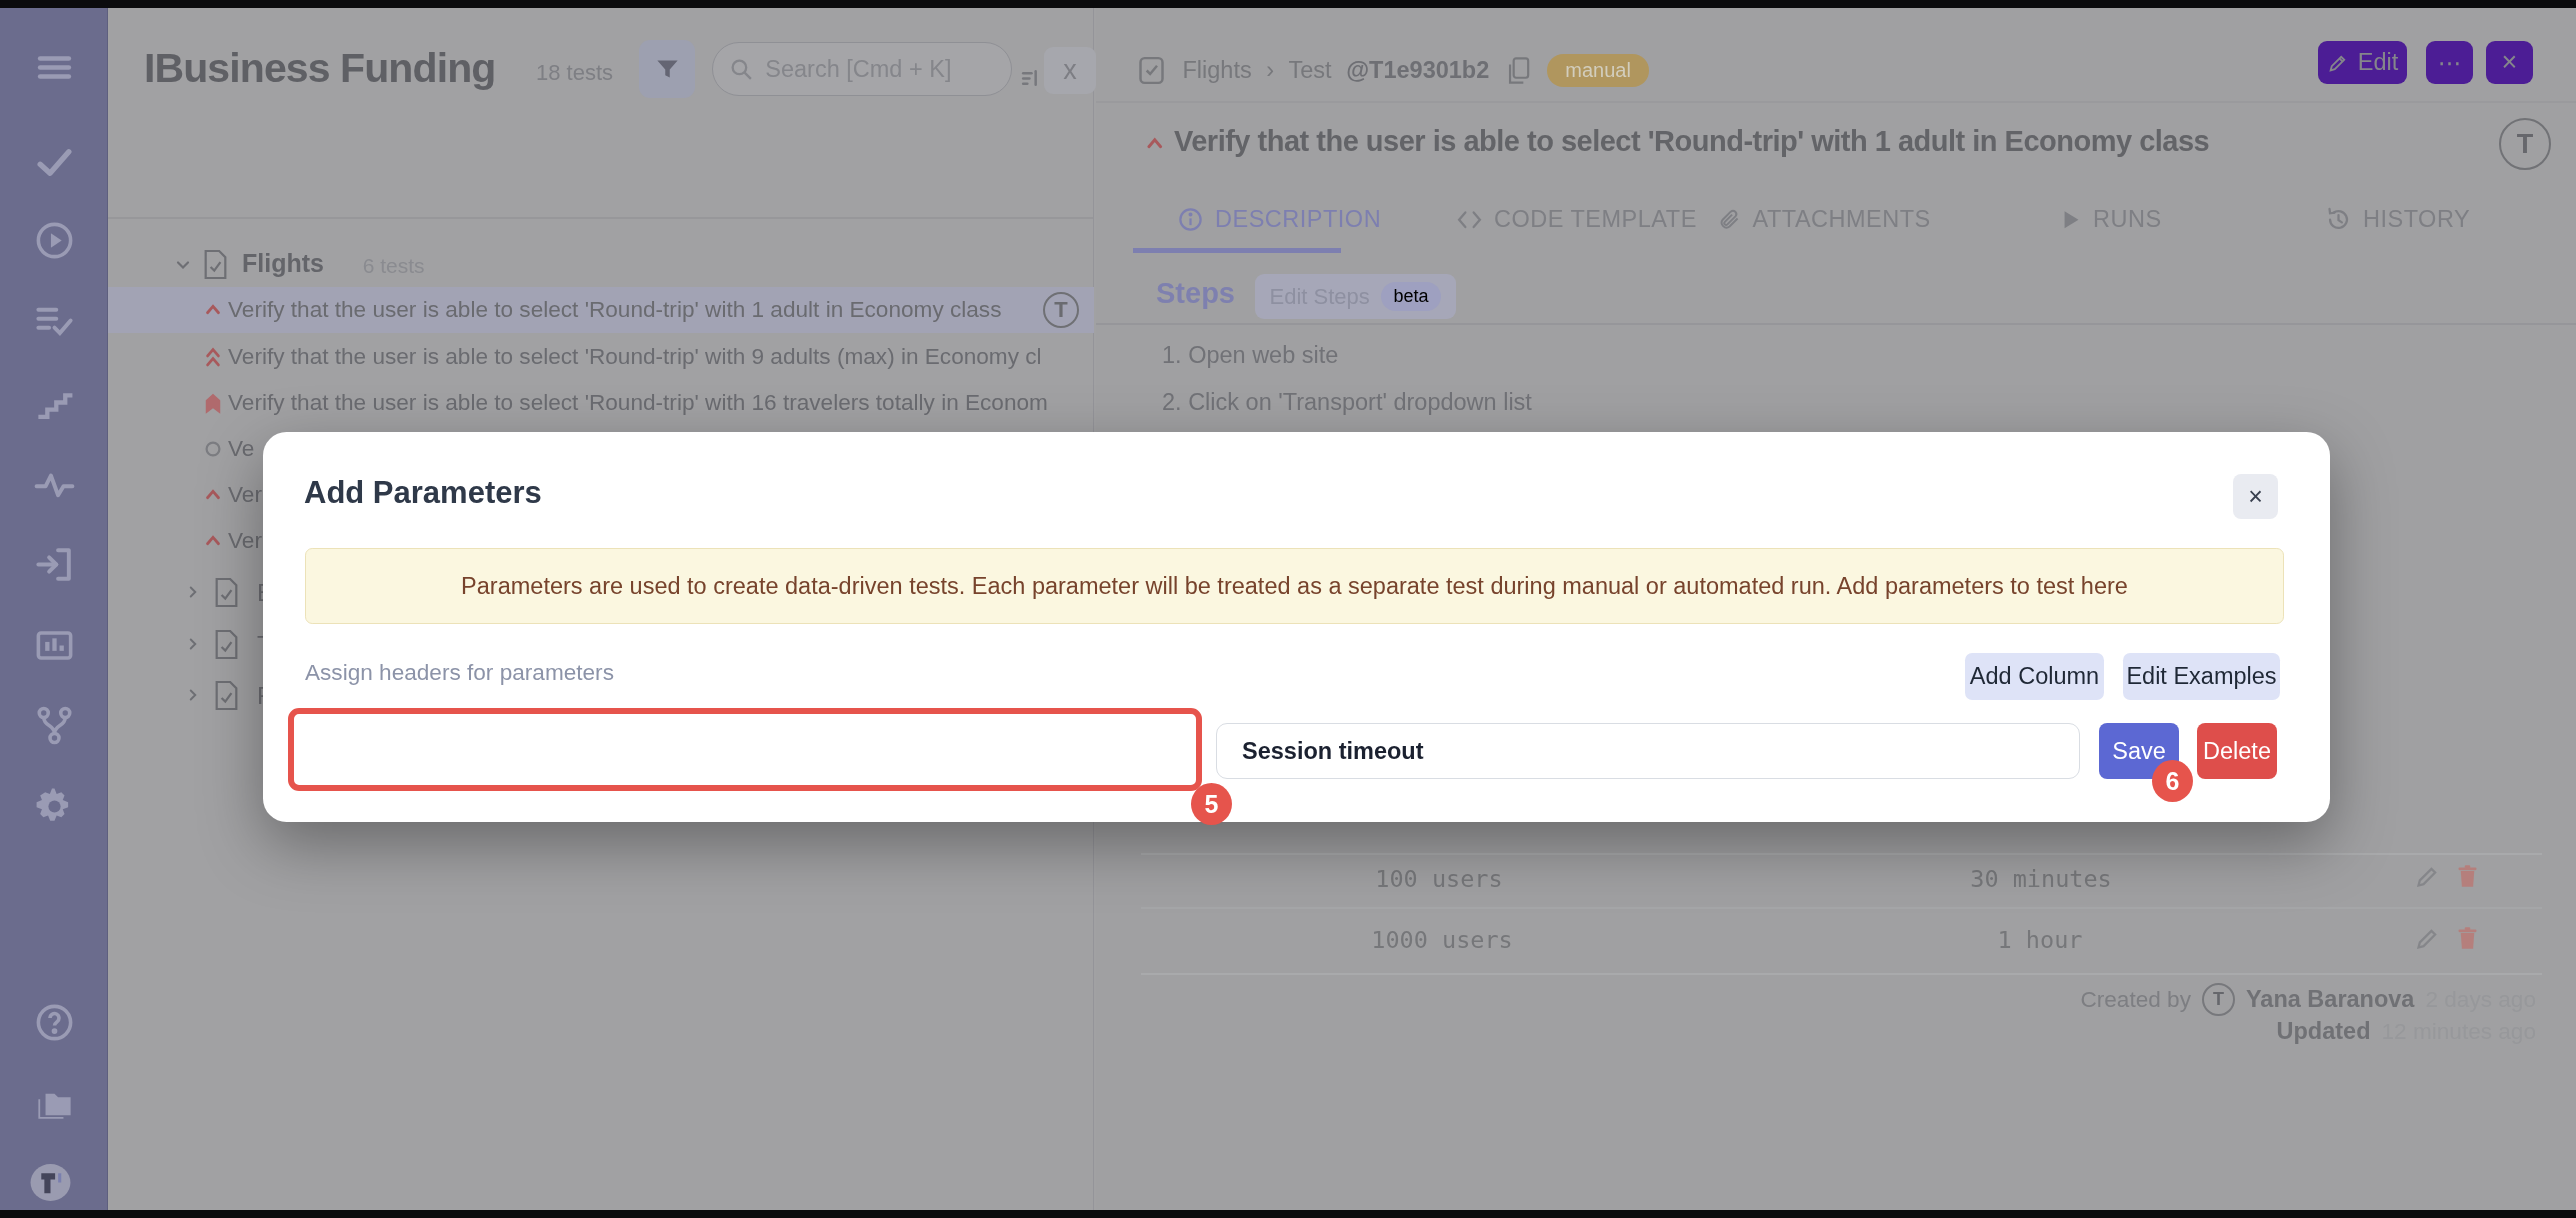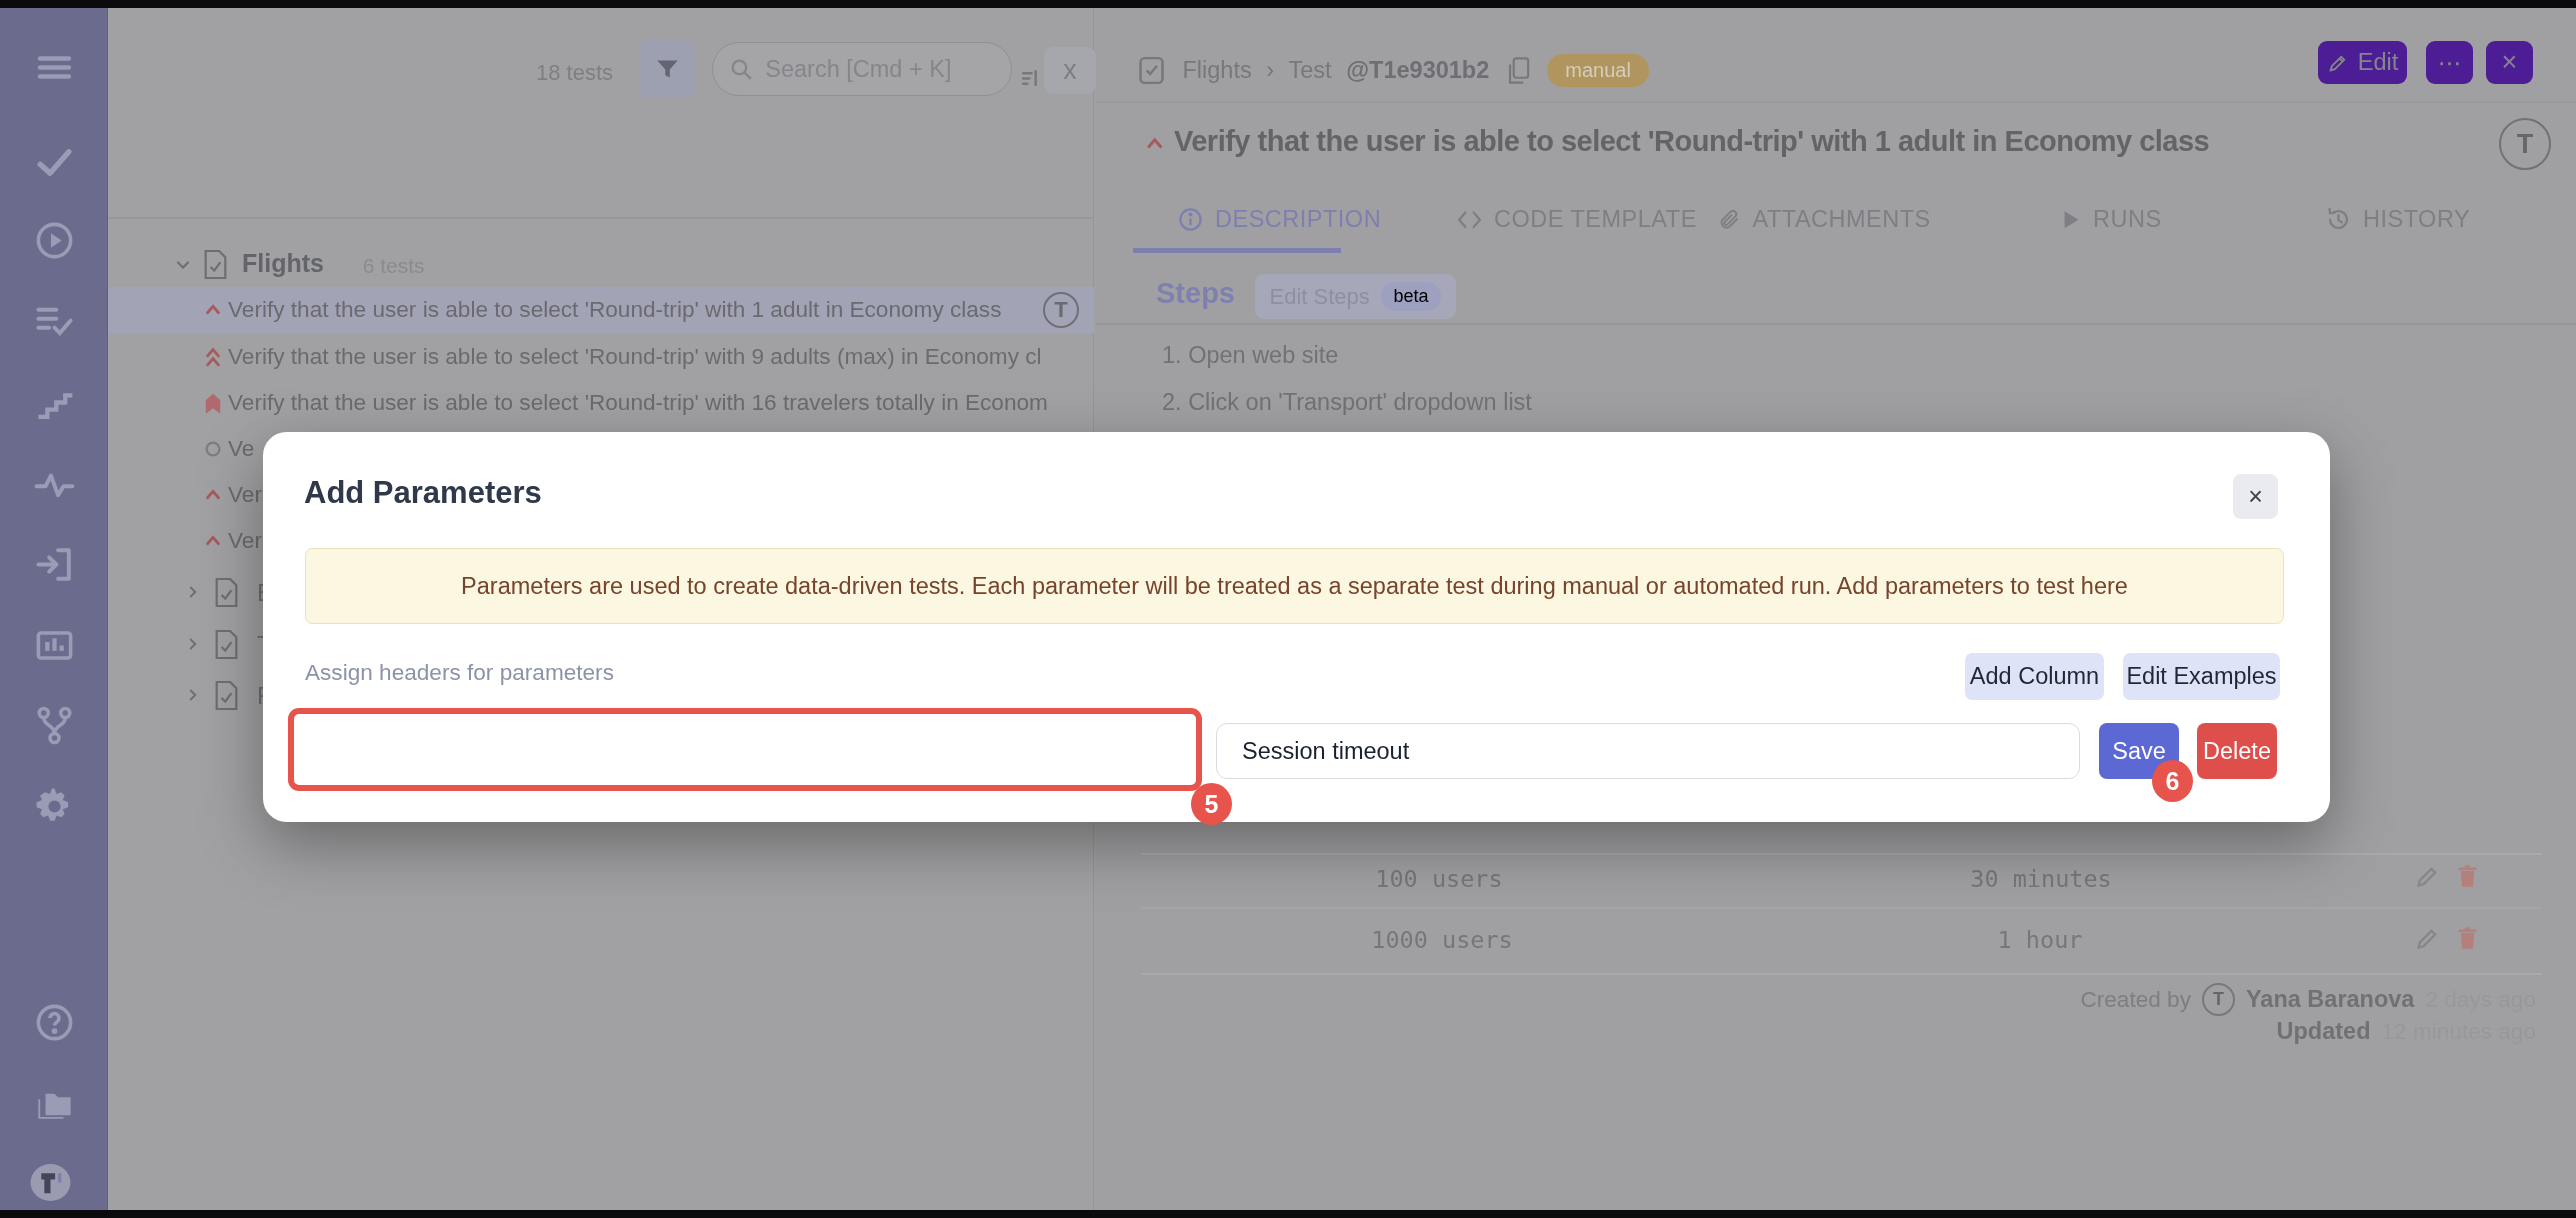--- a/index.html
+++ b/index.html
@@ -182,20 +182,21 @@
     <div class="side-icon" style="top:1161px; left:29px; width:51px; height:47px;">
       <svg viewBox="0 0 28 26">
           <ellipse cx="14" cy="13" rx="13" ry="12" fill="#9a9bb0"></ellipse>
           <path d="M8 7h9v4h-3v9h-4V11H8z" fill="#44455a"></path>
           <rect x="19" y="7" width="2" height="6" fill="#7a7fae"></rect>
         </svg>
     </div>
   </nav>
 
   <section id="list-panel">
+    <h1 class="app-title">IBusiness Funding</h1>
     <span class="tests-count">18 tests</span>
     <div class="filter-btn">
       <span>
           <svg width="27" height="27" viewBox="0 0 24 24" fill="#646573">
             <path d="M3 4h18l-7 8v7l-4-2v-5L3 4z"></path>
           </svg>
         </span>
     </div>
     <div class="search-box">
       <span>
@@ -496,21 +497,21 @@
     <div class="lav-btn" style="left:1860px; width:157px;">
       <span>Edit Examples</span>
     </div>
 
     <div class="red-box"></div>
 
     <div class="num-badge" style="left:928px; top:351px;">
       <span>5</span>
     </div>
 
-    <div class="param-input" style="left:953px; width:864px; border:1.8px solid #d9dde3;">
+    <div class="param-input" style="left:953px; width:864px; border:1.8px solid #d9dde3;font-weight:bold;">
       <span>Session timeout</span>
     </div>
     <div class="modal-btn" style="left:1836px; background:#5c68d3;">
       <span>Save</span>
     </div>
     <div class="modal-btn" style="left:1934px; background:#de4e4b;">
       <span>Delete</span>
     </div>
     <div class="num-badge" style="left:1889px; top:328px;">
       <span>6</span>

